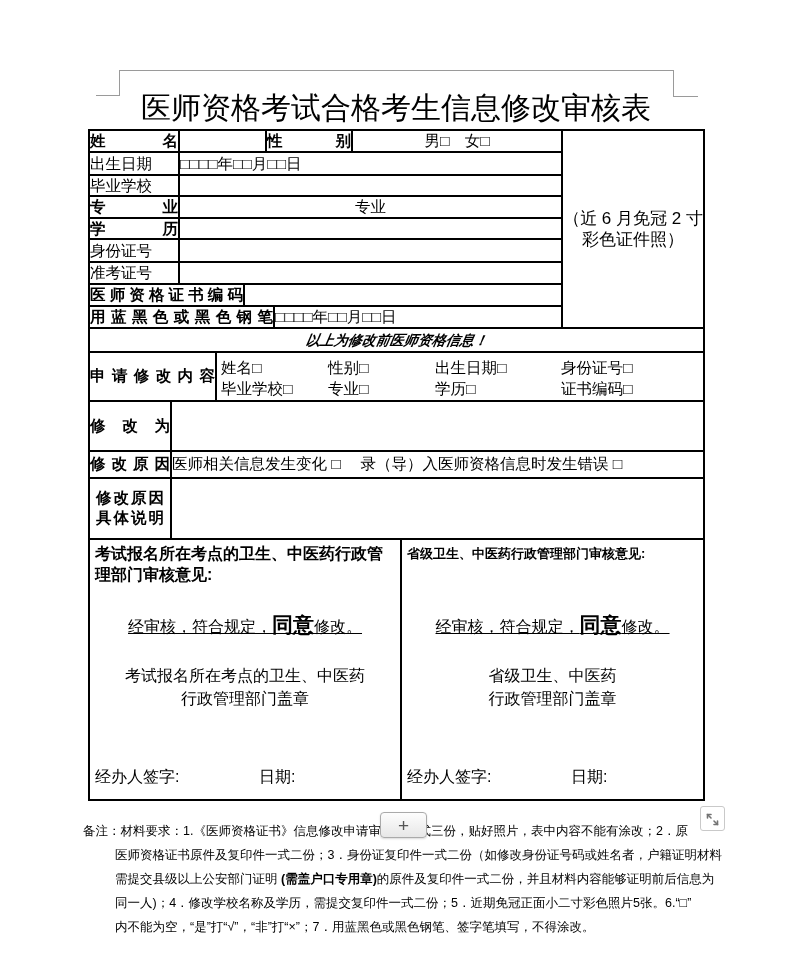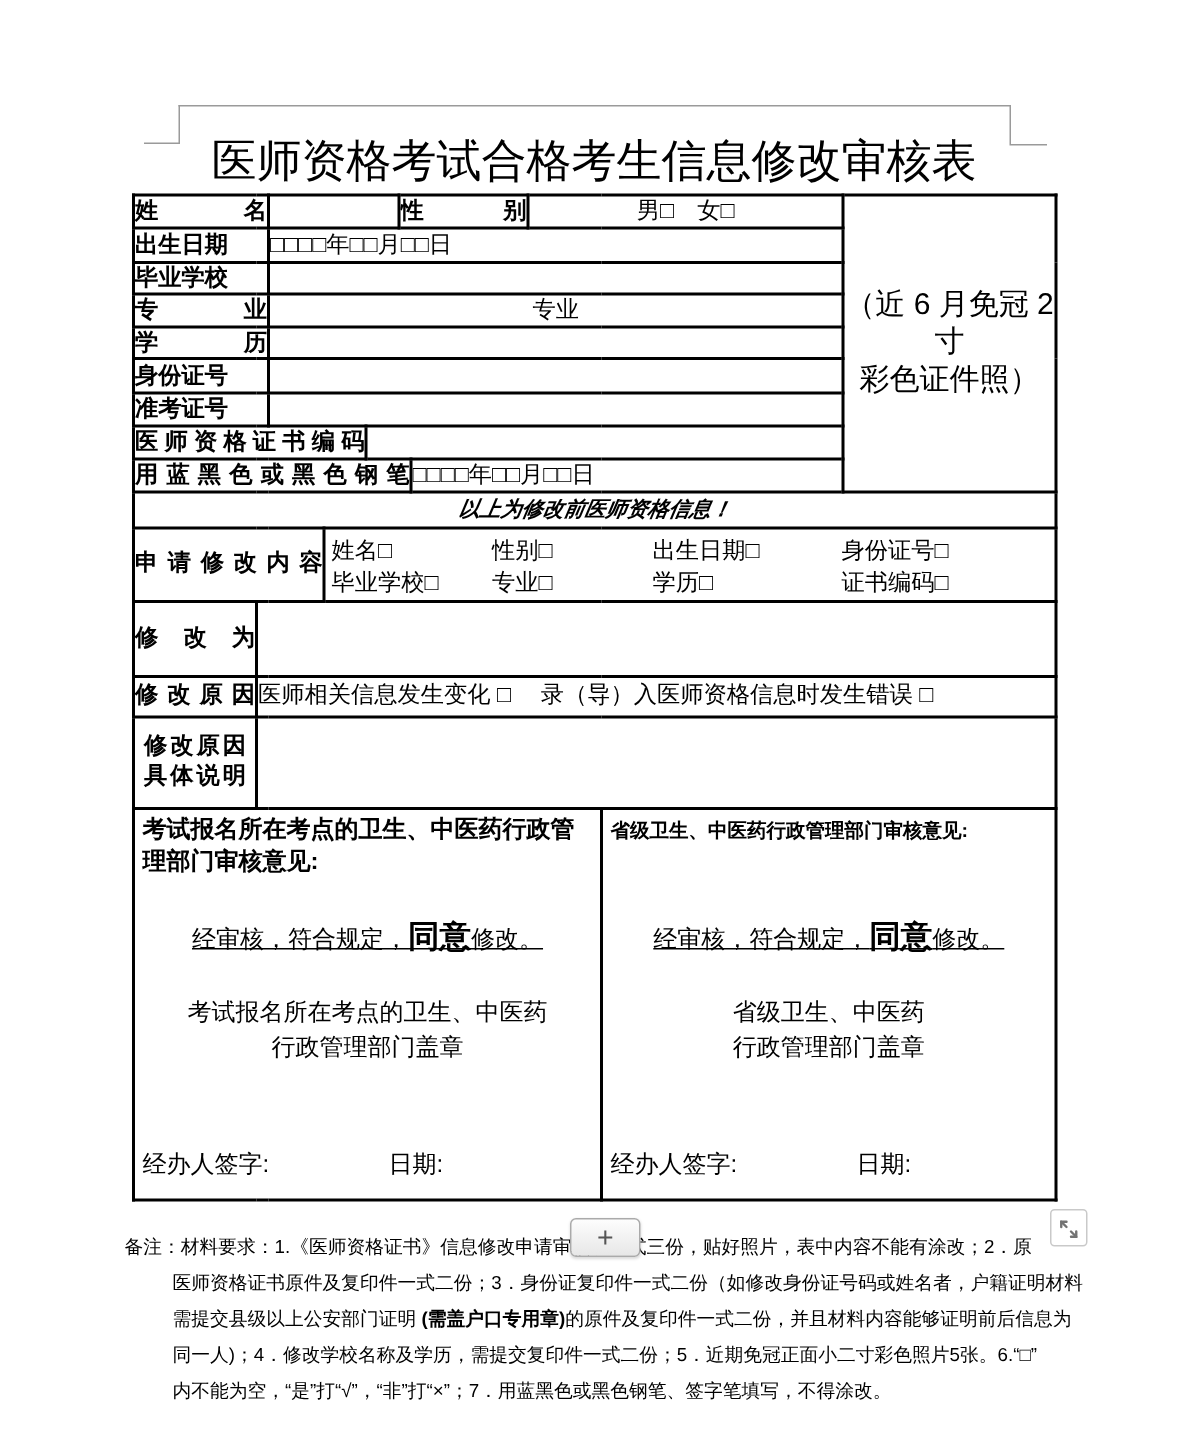--- a/index.html
+++ b/index.html
@@ -27,24 +27,24 @@
   table.form{
     position:absolute;left:88px;top:129px;width:615px;
     border-collapse:collapse;table-layout:fixed;
     font-size:15.5px;
   }
   table.form td{
     border:2px solid #000;padding:0;vertical-align:middle;
     overflow:hidden;line-height:1.25;
   }
   td.jl{font-weight:bold;text-align:justify;text-align-last:justify;padding:0 6px;}
-  td.ll{font-weight:bold;text-align:left;padding:0 0 0 6px;}
+  td.ll{font-weight:normal;text-align:left;padding:0 0 0 6px;}
   td.vc{text-align:center;margin-top:45px;}
   td.vl{text-align:left;padding-left:7px;}
-  td.photo{text-align:center;font-size:20px;line-height:22px;}
+  td.photo{text-align:center;font-size:17px;line-height:22px;}
   td.banner-cell{text-align:center;}
   .banner-text{
     display:inline-block;font-weight:bold;font-style:italic;font-size:14px;
     transform:skewX(-10deg);
   }
   .two-line div{text-align:justify;text-align-last:justify;padding:0 6px;line-height:20px;font-weight:bold;}
 
   
   .cb-wrap{padding:3px 12px 0 4px;}
   .cb-row{display:flex;line-height:21px;}

